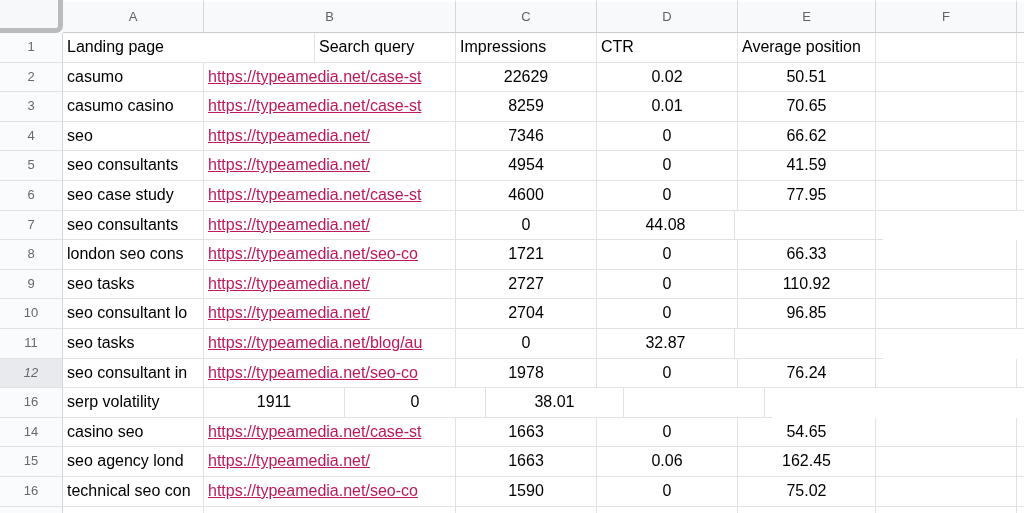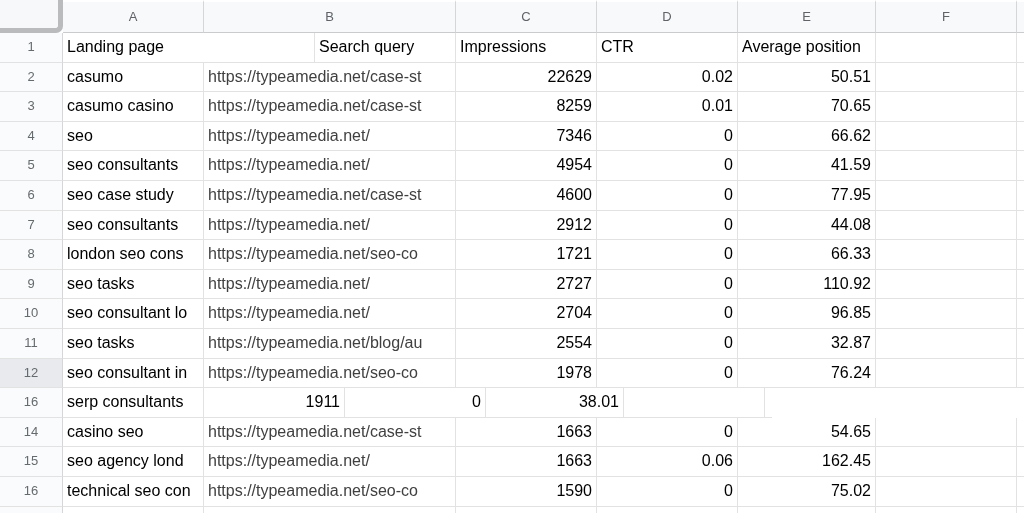--- a/index.html
+++ b/index.html
@@ -13,28 +13,28 @@
     background: #f7f8f9; border-right: 5px solid #b9bbbd; border-bottom: 5px solid #b9bbbd;
     border-bottom-right-radius: 7px; }
   .colhdr { flex: none; background: #f8f9fa; color: #5f6368; font-size: 13px; text-align: center;
     line-height: 30px; border-top: 2px solid #ffffff; border-right: 1px solid #d4d6d8;
     border-bottom: 1px solid #c9cbcd; overflow: hidden; }
 
   .row { display: flex; height: 29.6px; }
   .rownum { flex: none; width: 63px; background: #fafbfc; color: #656a6e; font-size: 13px;
     text-align: center; line-height: 28.6px; border-right: 1px solid #d4d6d8;
     border-bottom: 1px solid #e2e2e2; }
-  .rownum.hl { background: #e8eaed; }
+  .rownum.hl { background: #e8eaed; font-style: italic; }
   .cell { flex: none; background: #fff; border-right: 1px solid #e2e2e2; border-bottom: 1px solid #e2e2e2;
     white-space: nowrap; overflow: hidden; line-height: 28.6px; padding: 0 4px; }
   .col-a { width: 141px; } .col-b { width: 252px; } .col-c { width: 141px; }
   .col-d { width: 141px; } .col-e { width: 138px; } .col-f { width: 141px; }
   .col-g { width: 7px; border-right: none; padding: 0; }
-  .num { text-align: right; }
-  .link { color: #404040; }
+  .num { text-align: center; }
+  .link { color: #be185d; text-decoration: underline; }
   .row.partial { height: 6.4px; }
   .row.partial .cell, .row.partial .rownum { border-bottom: none; line-height: 6px; }
 </style>
 </head>
 <body>
 
 <div class="sheet">
   <div class="hdr-row" id="hdr-row">
     <div class="corner">
       <div class="corner-box"></div>
@@ -105,21 +105,20 @@
         <div class="cell col-c num">4600</div>
         <div class="cell col-d num">0</div>
         <div class="cell col-e num">77.95</div>
         <div class="cell col-f"></div>
         <div class="cell col-g"></div>
       </div>
       <div class="row">
         <div class="rownum">7</div>
         <div class="cell col-a">seo consultants</div>
         <div class="cell col-b link">https://typeamedia.net/</div>
-        <div class="cell col-c num">2912</div>
         <div class="cell col-d num">0</div>
         <div class="cell col-e num">44.08</div>
         <div class="cell col-f"></div>
         <div class="cell col-g"></div>
       </div>
       <div class="row">
         <div class="rownum">8</div>
         <div class="cell col-a">london seo cons</div>
         <div class="cell col-b link">https://typeamedia.net/seo-co</div>
         <div class="cell col-c num">1721</div>
@@ -145,39 +144,38 @@
         <div class="cell col-c num">2704</div>
         <div class="cell col-d num">0</div>
         <div class="cell col-e num">96.85</div>
         <div class="cell col-f"></div>
         <div class="cell col-g"></div>
       </div>
       <div class="row">
         <div class="rownum">11</div>
         <div class="cell col-a">seo tasks</div>
         <div class="cell col-b link">https://typeamedia.net/blog/au</div>
-        <div class="cell col-c num">2554</div>
         <div class="cell col-d num">0</div>
         <div class="cell col-e num">32.87</div>
         <div class="cell col-f"></div>
         <div class="cell col-g"></div>
       </div>
       <div class="row">
         <div class="rownum hl">12</div>
         <div class="cell col-a">seo consultant in</div>
         <div class="cell col-b link">https://typeamedia.net/seo-co</div>
         <div class="cell col-c num">1978</div>
         <div class="cell col-d num">0</div>
         <div class="cell col-e num">76.24</div>
         <div class="cell col-f"></div>
         <div class="cell col-g"></div>
       </div>
       <div class="row">
         <div class="rownum">16</div>
-        <div class="cell col-a">serp consultants</div>
+        <div class="cell col-a">serp volatility</div>
         <div class="cell col-c num">1911</div>
         <div class="cell col-d num">0</div>
         <div class="cell col-e num">38.01</div>
         <div class="cell col-f"></div>
         <div class="cell col-g"></div>
       </div>
       <div class="row">
         <div class="rownum">14</div>
         <div class="cell col-a">casino seo</div>
         <div class="cell col-b link">https://typeamedia.net/case-st</div>

